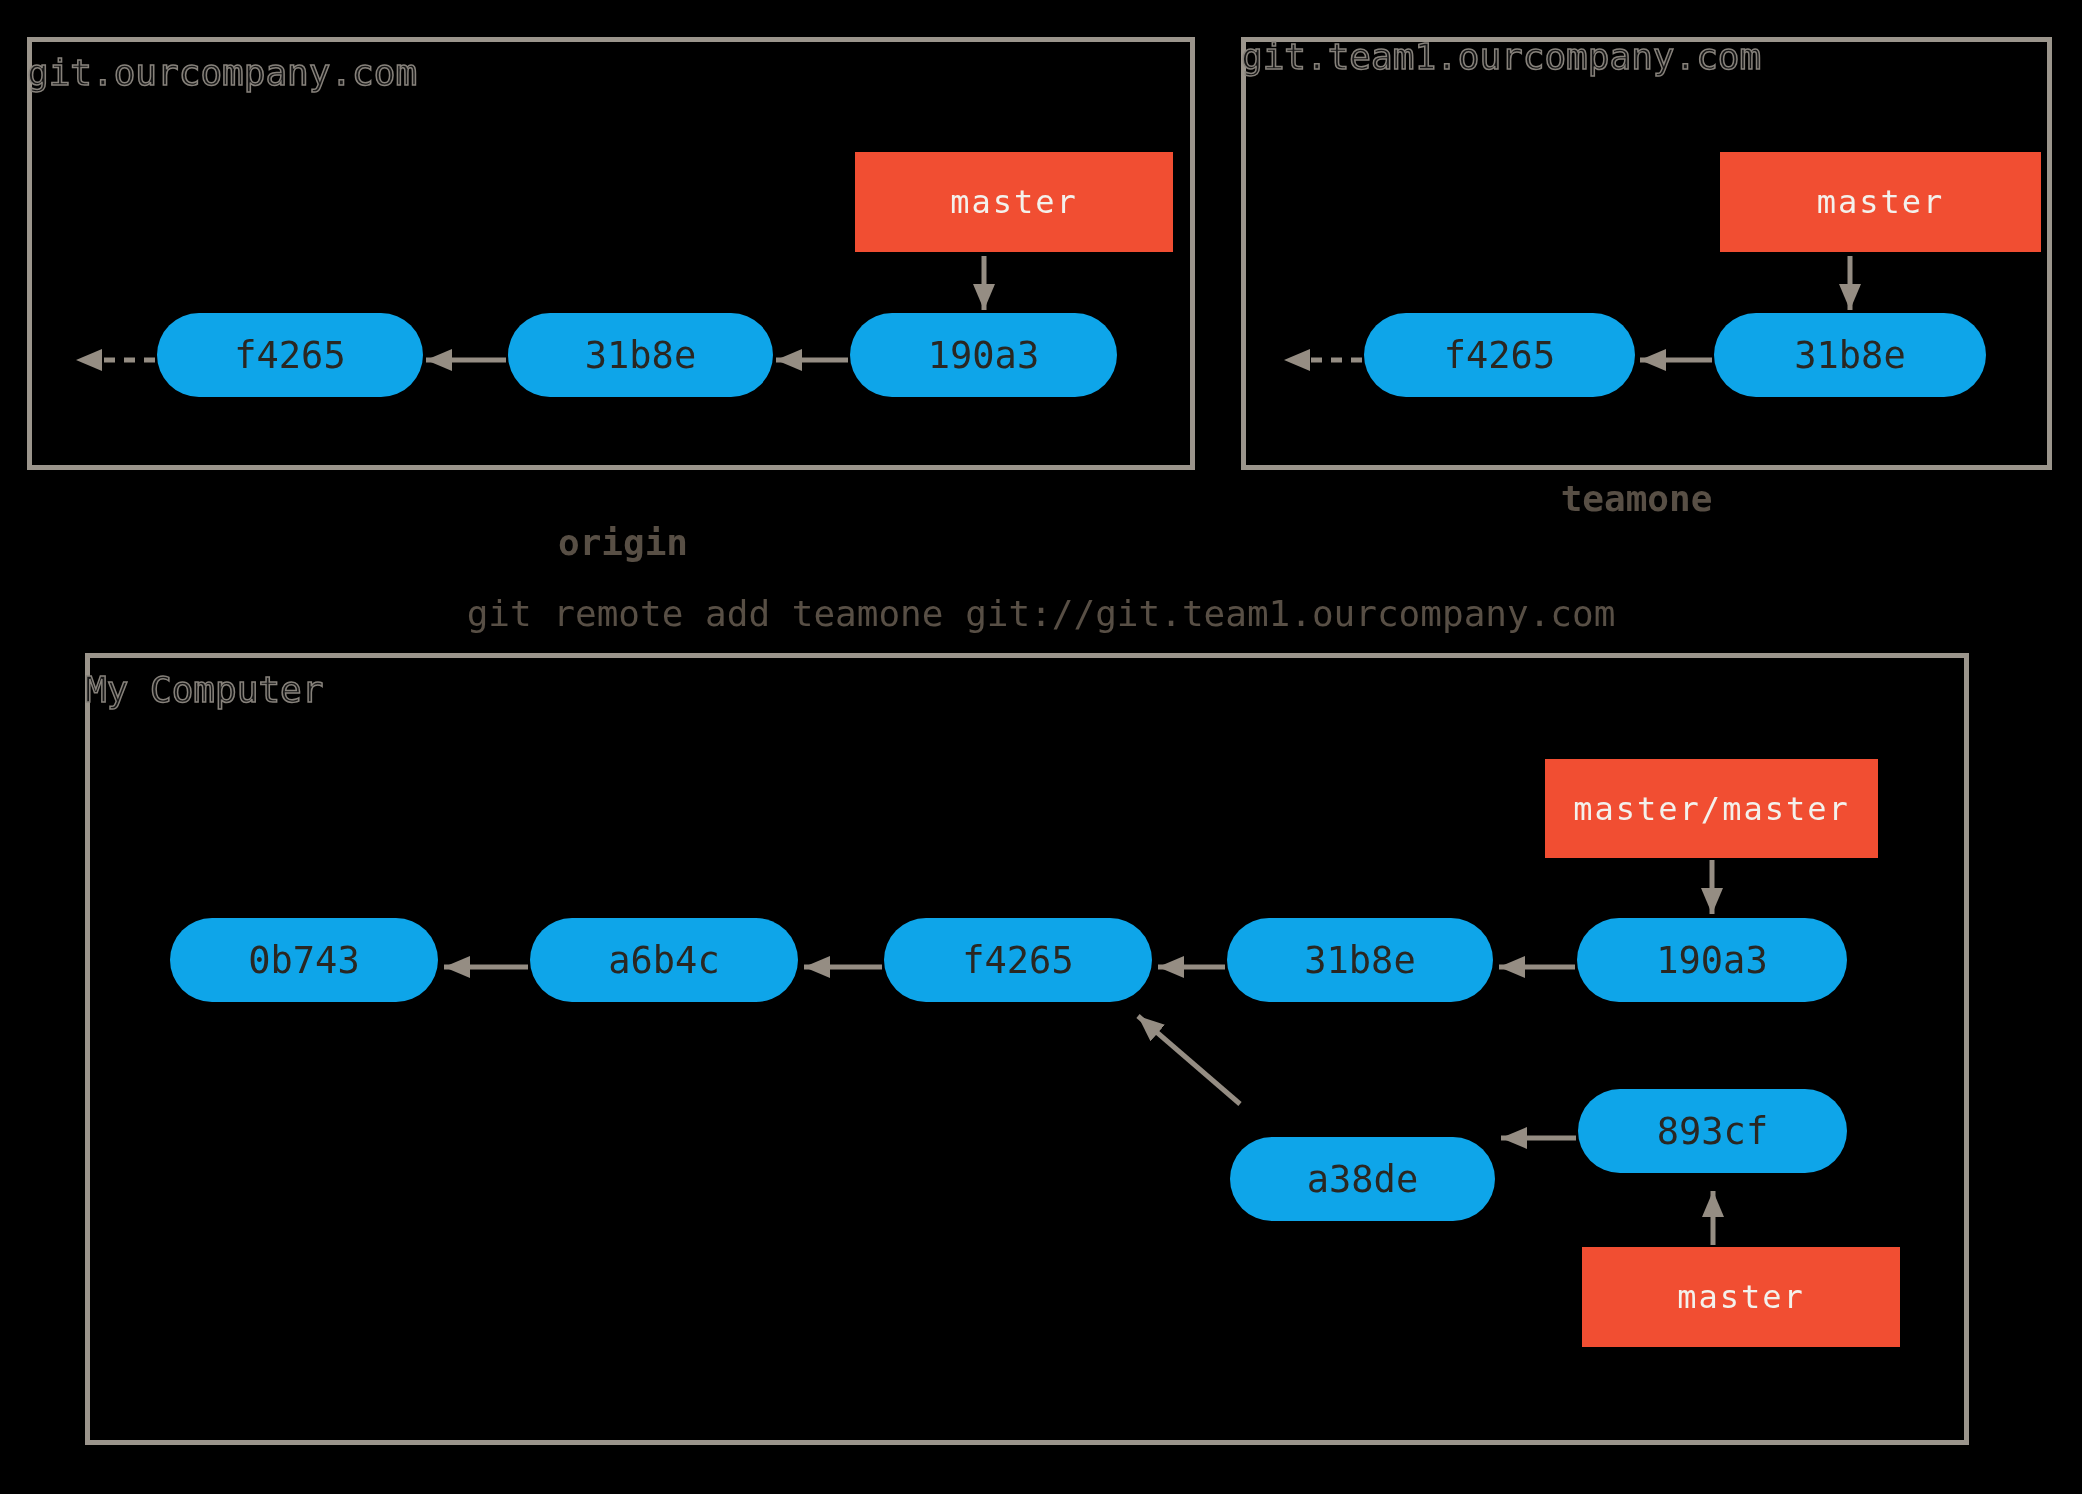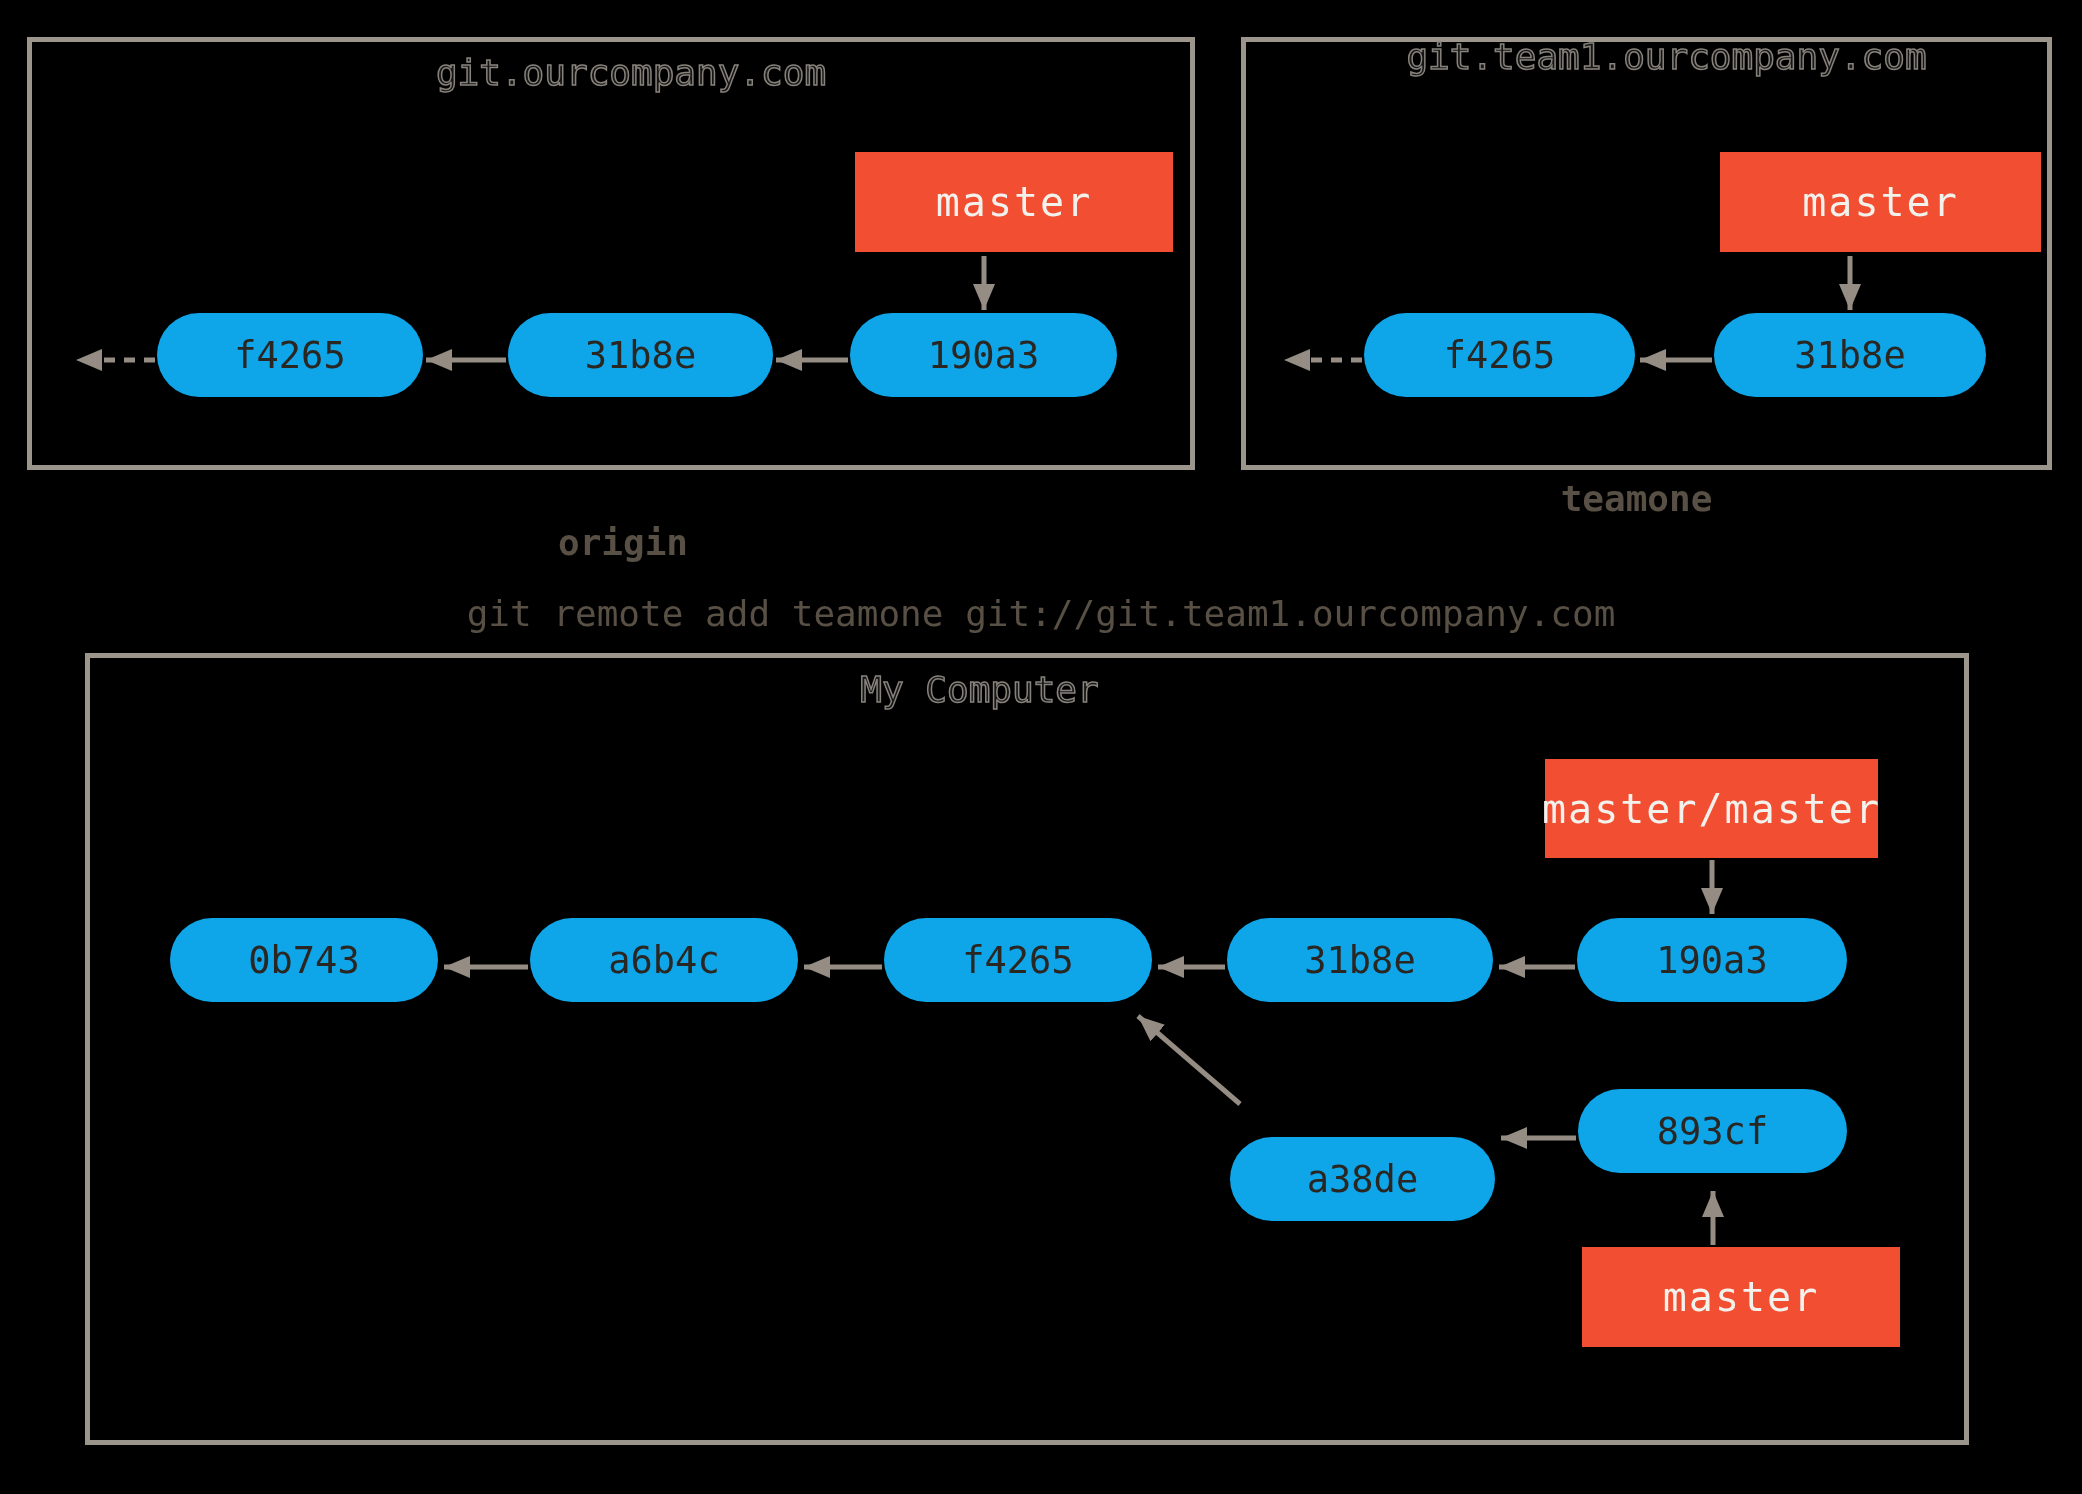--- a/index.html
+++ b/index.html
@@ -6,34 +6,33 @@
   .page {
     position:relative; width:2082px; height:1494px; background:#000;
     font-family:"DejaVu Sans Mono", "Liberation Mono", monospace;
     overflow:hidden;
   }
   .repo-box {
     position:absolute; box-sizing:border-box;
     border:5px solid #9b958c; background:transparent;
   }
   .box-title {
-    position:absolute; font-size:36px; line-height:43px; text-align:center;
+    position:absolute; font-size:36px; line-height:43px; 
     color:#161616; -webkit-text-stroke:1.5px #87827b; letter-spacing:0px;
     white-space:nowrap;
-    margin-left:20px;
   }
   .commit-pill {
     position:absolute; height:84px; border-radius:49px; background:#0ea5e9;
     display:flex; align-items:center; justify-content:center;
     font-size:37px; color:#2a2722;
   }
   .branch-label {
     position:absolute; background:#f14e32;
     display:flex; align-items:center; justify-content:center;
-    font-size:40px; color:#f3f1ec; letter-spacing:2px;
+    font-size:32px; color:#f3f1ec; letter-spacing:2px;
   }
   .sub-label {
     position:absolute; font-size:36px; font-weight:bold; color:#584f45;
     text-align:center; line-height:1.1; white-space:nowrap;
   }
   .command-line {
     position:absolute; left:0; top:585px; width:2082px; text-align:center;
     font-size:36px; color:#584f45; white-space:pre;margin-top:8px;
   }
   .arrows { position:absolute; left:0; top:0; width:2082px; height:1494px; pointer-events:none; }

